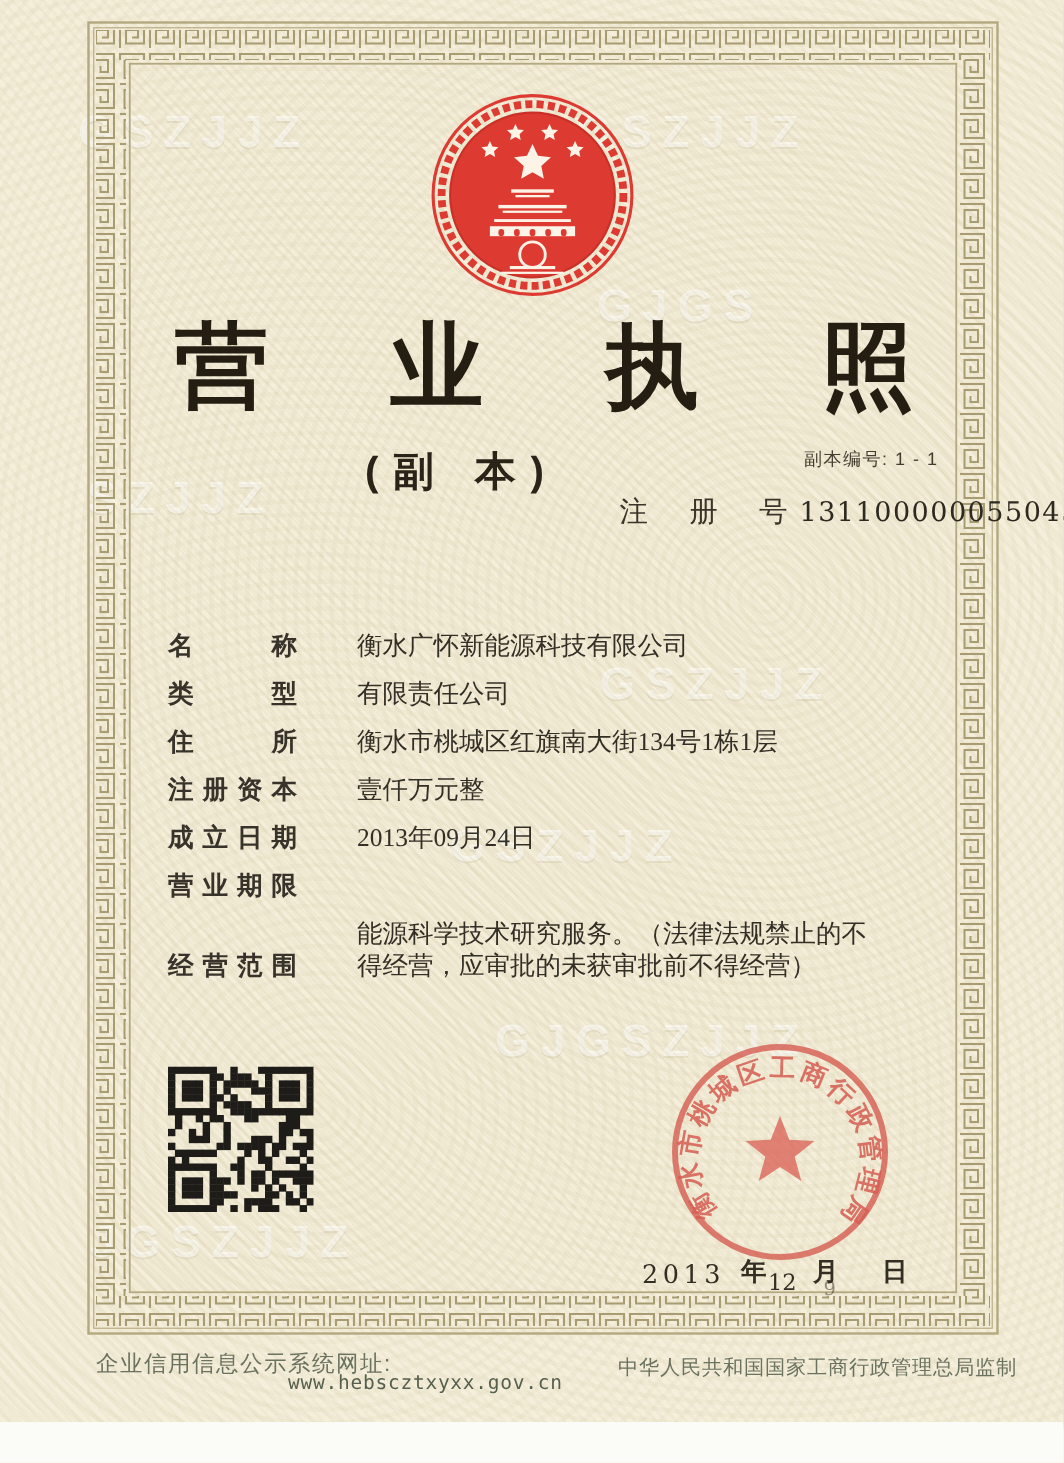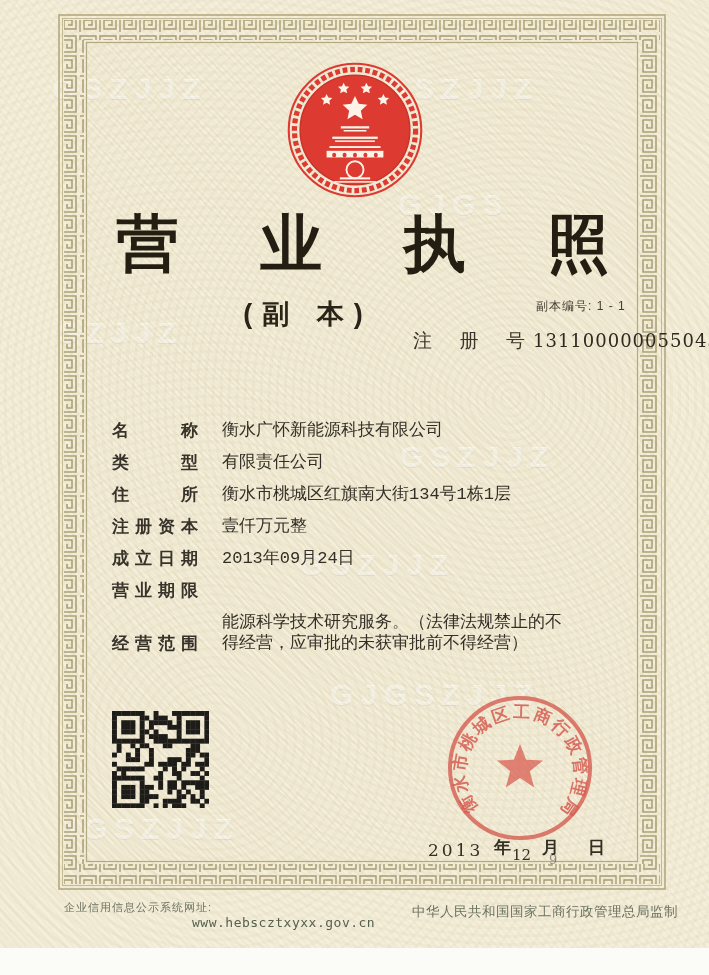--- a/index.html
+++ b/index.html
@@ -63,40 +63,40 @@
   }
   
   .fields{position:absolute;left:112px;top:420px;width:470px;}
   .field-row{display:flex;margin-bottom:11px;align-items:flex-end;}
   .field-row.gap-before{margin-top:15px;}
   .field-label{
     flex:0 0 86px;font-size:17px;font-weight:bold;color:#37322a;
     text-align:justify;text-align-last:justify;line-height:21px;
   }
   .field-value{
-    margin-left:24px;font-size:17px;color:#332f26;line-height:21px;max-width:356px;
-    font-family:Liberation Mono, monospace;
+    margin-left:40px;font-size:17px;color:#332f26;line-height:21px;max-width:356px;
+    font-family:Liberation Serif, serif;
   }
   
   .qr{position:absolute;left:112px;top:711px;width:97px;height:97px;}
   
   .issuer{
     position:absolute;left:344px;top:774px;font-size:17px;font-weight:bold;
     letter-spacing:15px;color:#3a352b;
   }
   .seal{position:absolute;left:432px;top:686px;opacity:.88;}
   .date-row{position:absolute;left:0;top:0;width:709px;height:0;font-size:17px;color:#332e24;}
   .d-year-num{position:absolute;left:428px;top:840px;font-family:"DejaVu Serif",serif;letter-spacing:3px;}
   .d-year{position:absolute;left:494px;top:836px;font-weight:bold;}
   .d-month-num{position:absolute;left:512px;top:846px;font-size:15px;font-family:"DejaVu Serif",serif;}
   .d-month{position:absolute;left:542px;top:836px;font-weight:bold;}
   .d-day-num{position:absolute;left:549px;top:852px;font-size:13px;opacity:.5;font-family:"DejaVu Serif",serif;}
   .d-day{position:absolute;left:588px;top:836px;font-weight:bold;}
   
-  .footer-left{position:absolute;left:64px;top:900px;font-size:11px;color:#6a7260;letter-spacing:1px;}
+  .footer-left{position:absolute;left:64px;top:900px;font-size:15px;color:#6a7260;letter-spacing:1px;}
   .footer-url{
     position:absolute;left:192px;top:915px;font-size:13px;color:#55604f;
     font-family:"DejaVu Sans Mono","Liberation Mono",monospace;letter-spacing:.5px;
   }
   .footer-right{position:absolute;left:412px;top:903px;font-size:13.5px;color:#6a7260;letter-spacing:.5px;}
 </style>
 </head>
 <body>
 
 <div class="page">

